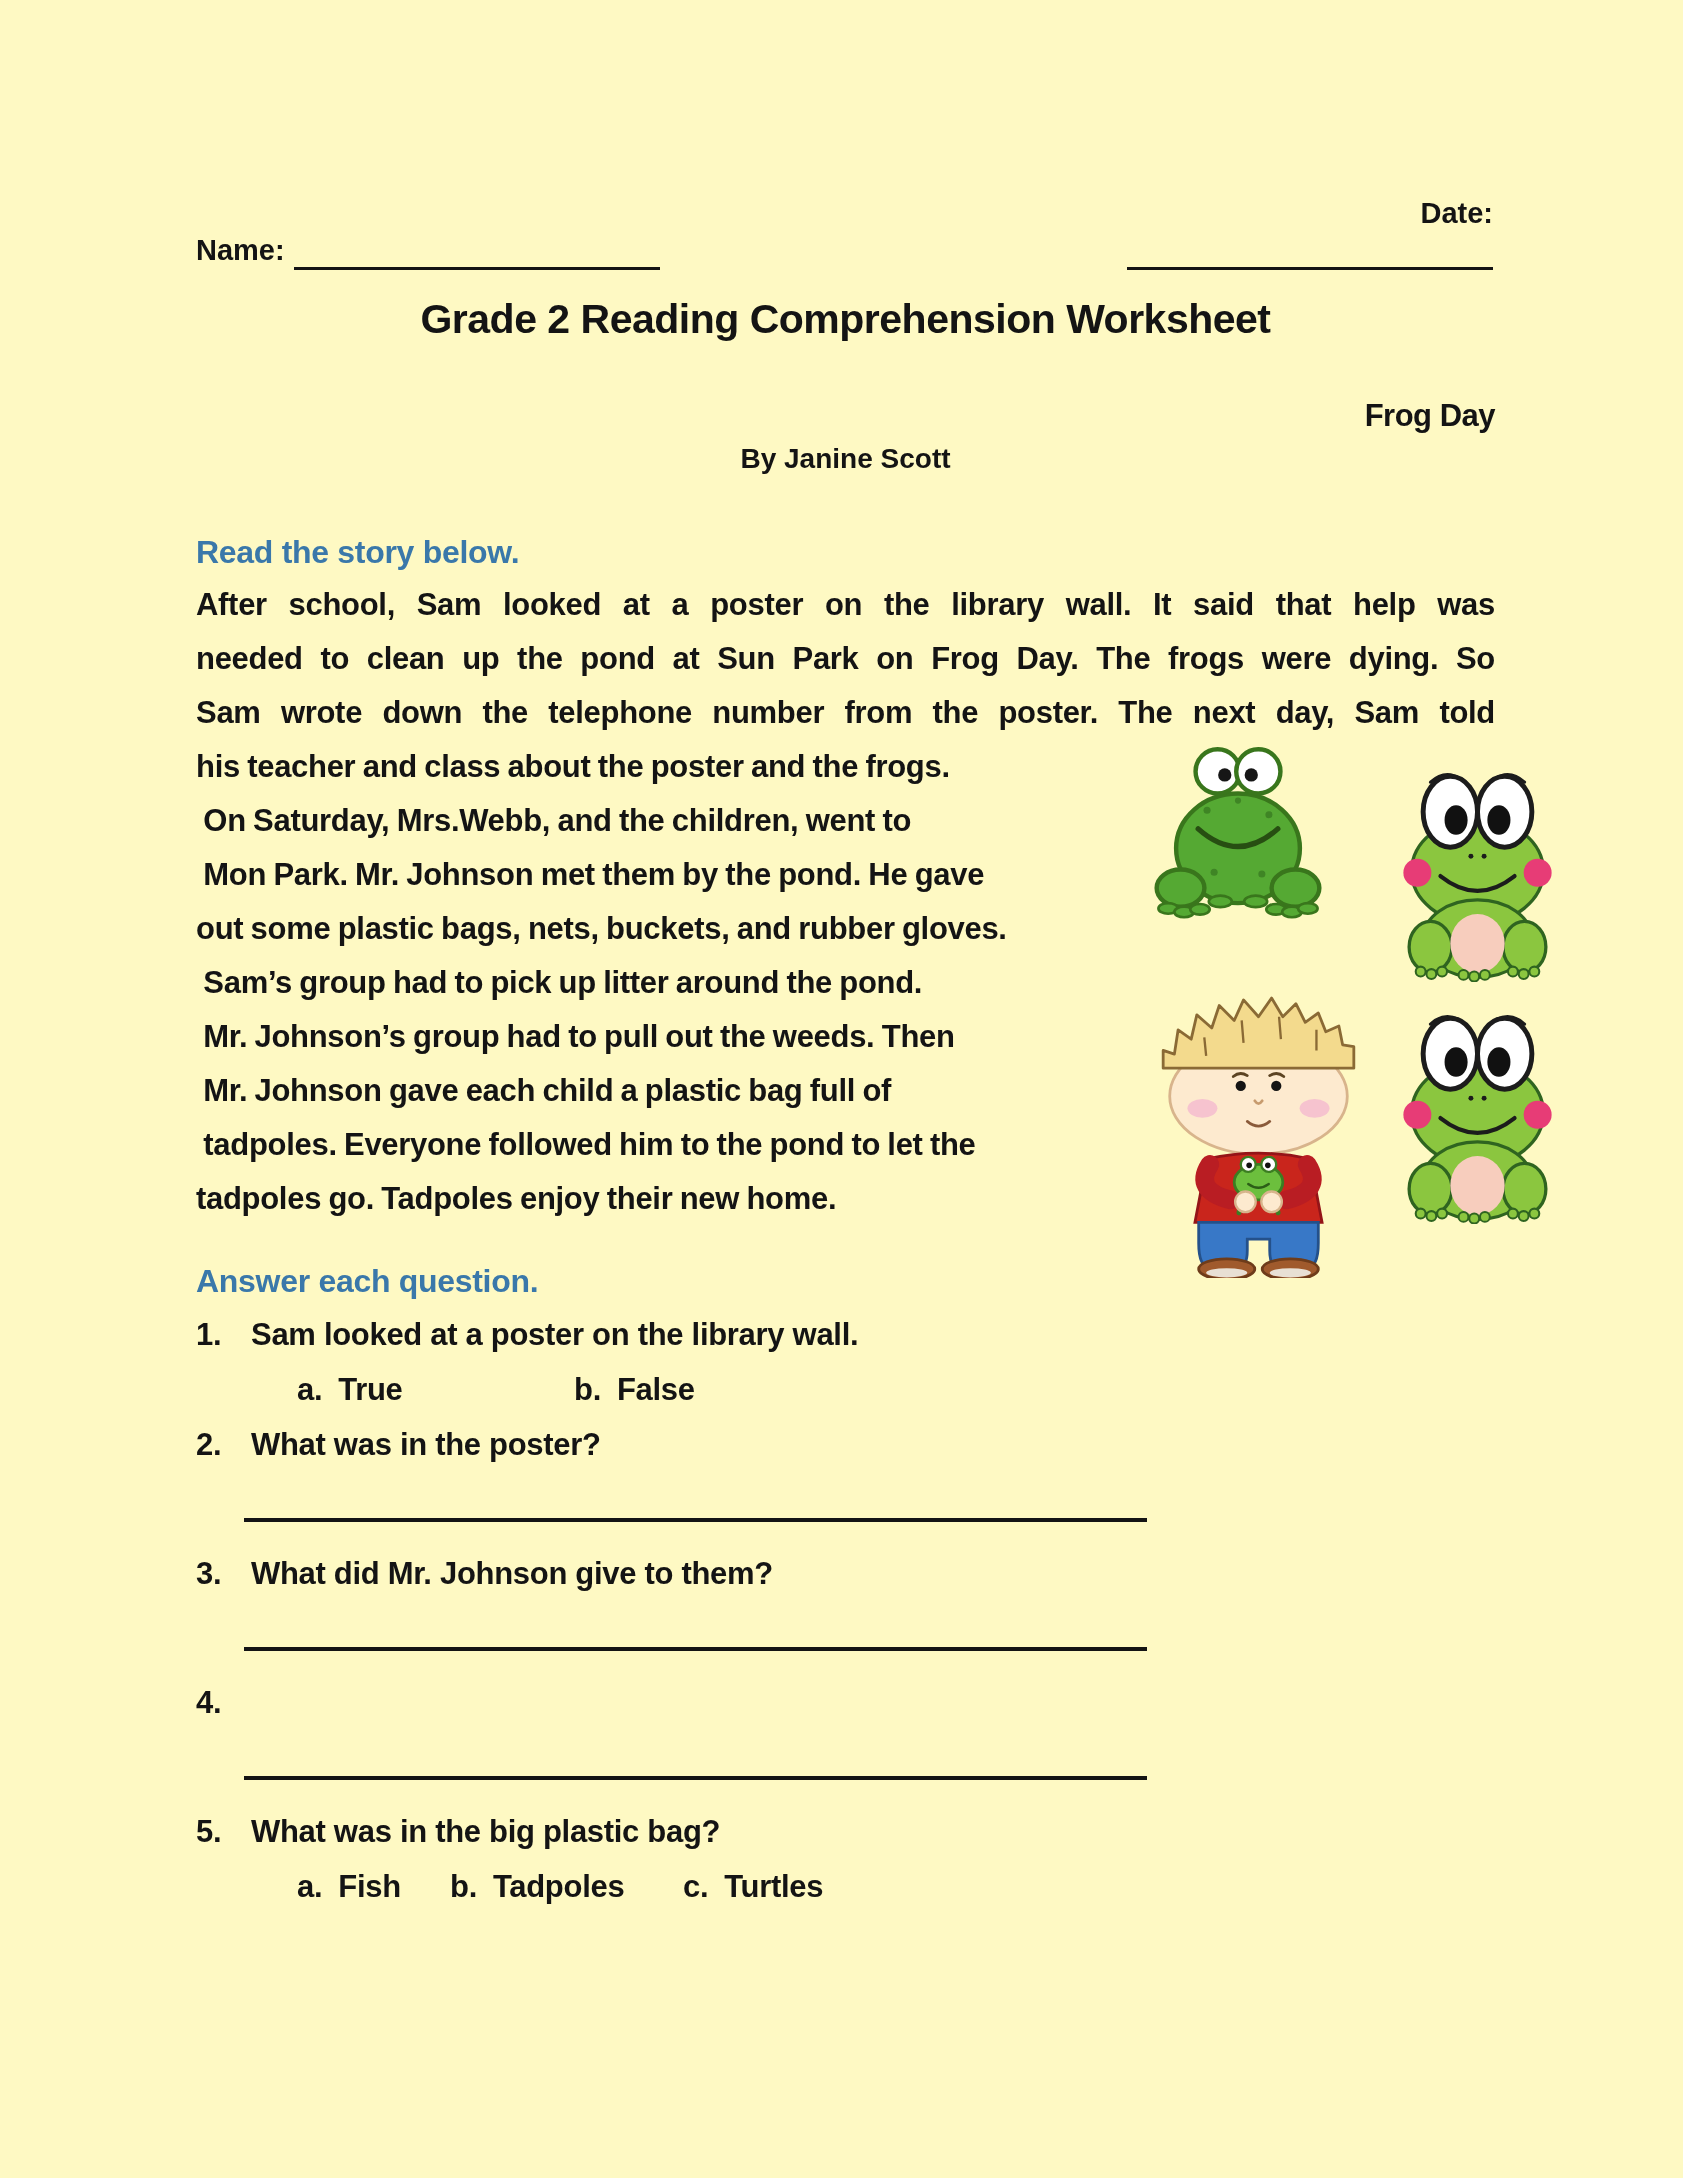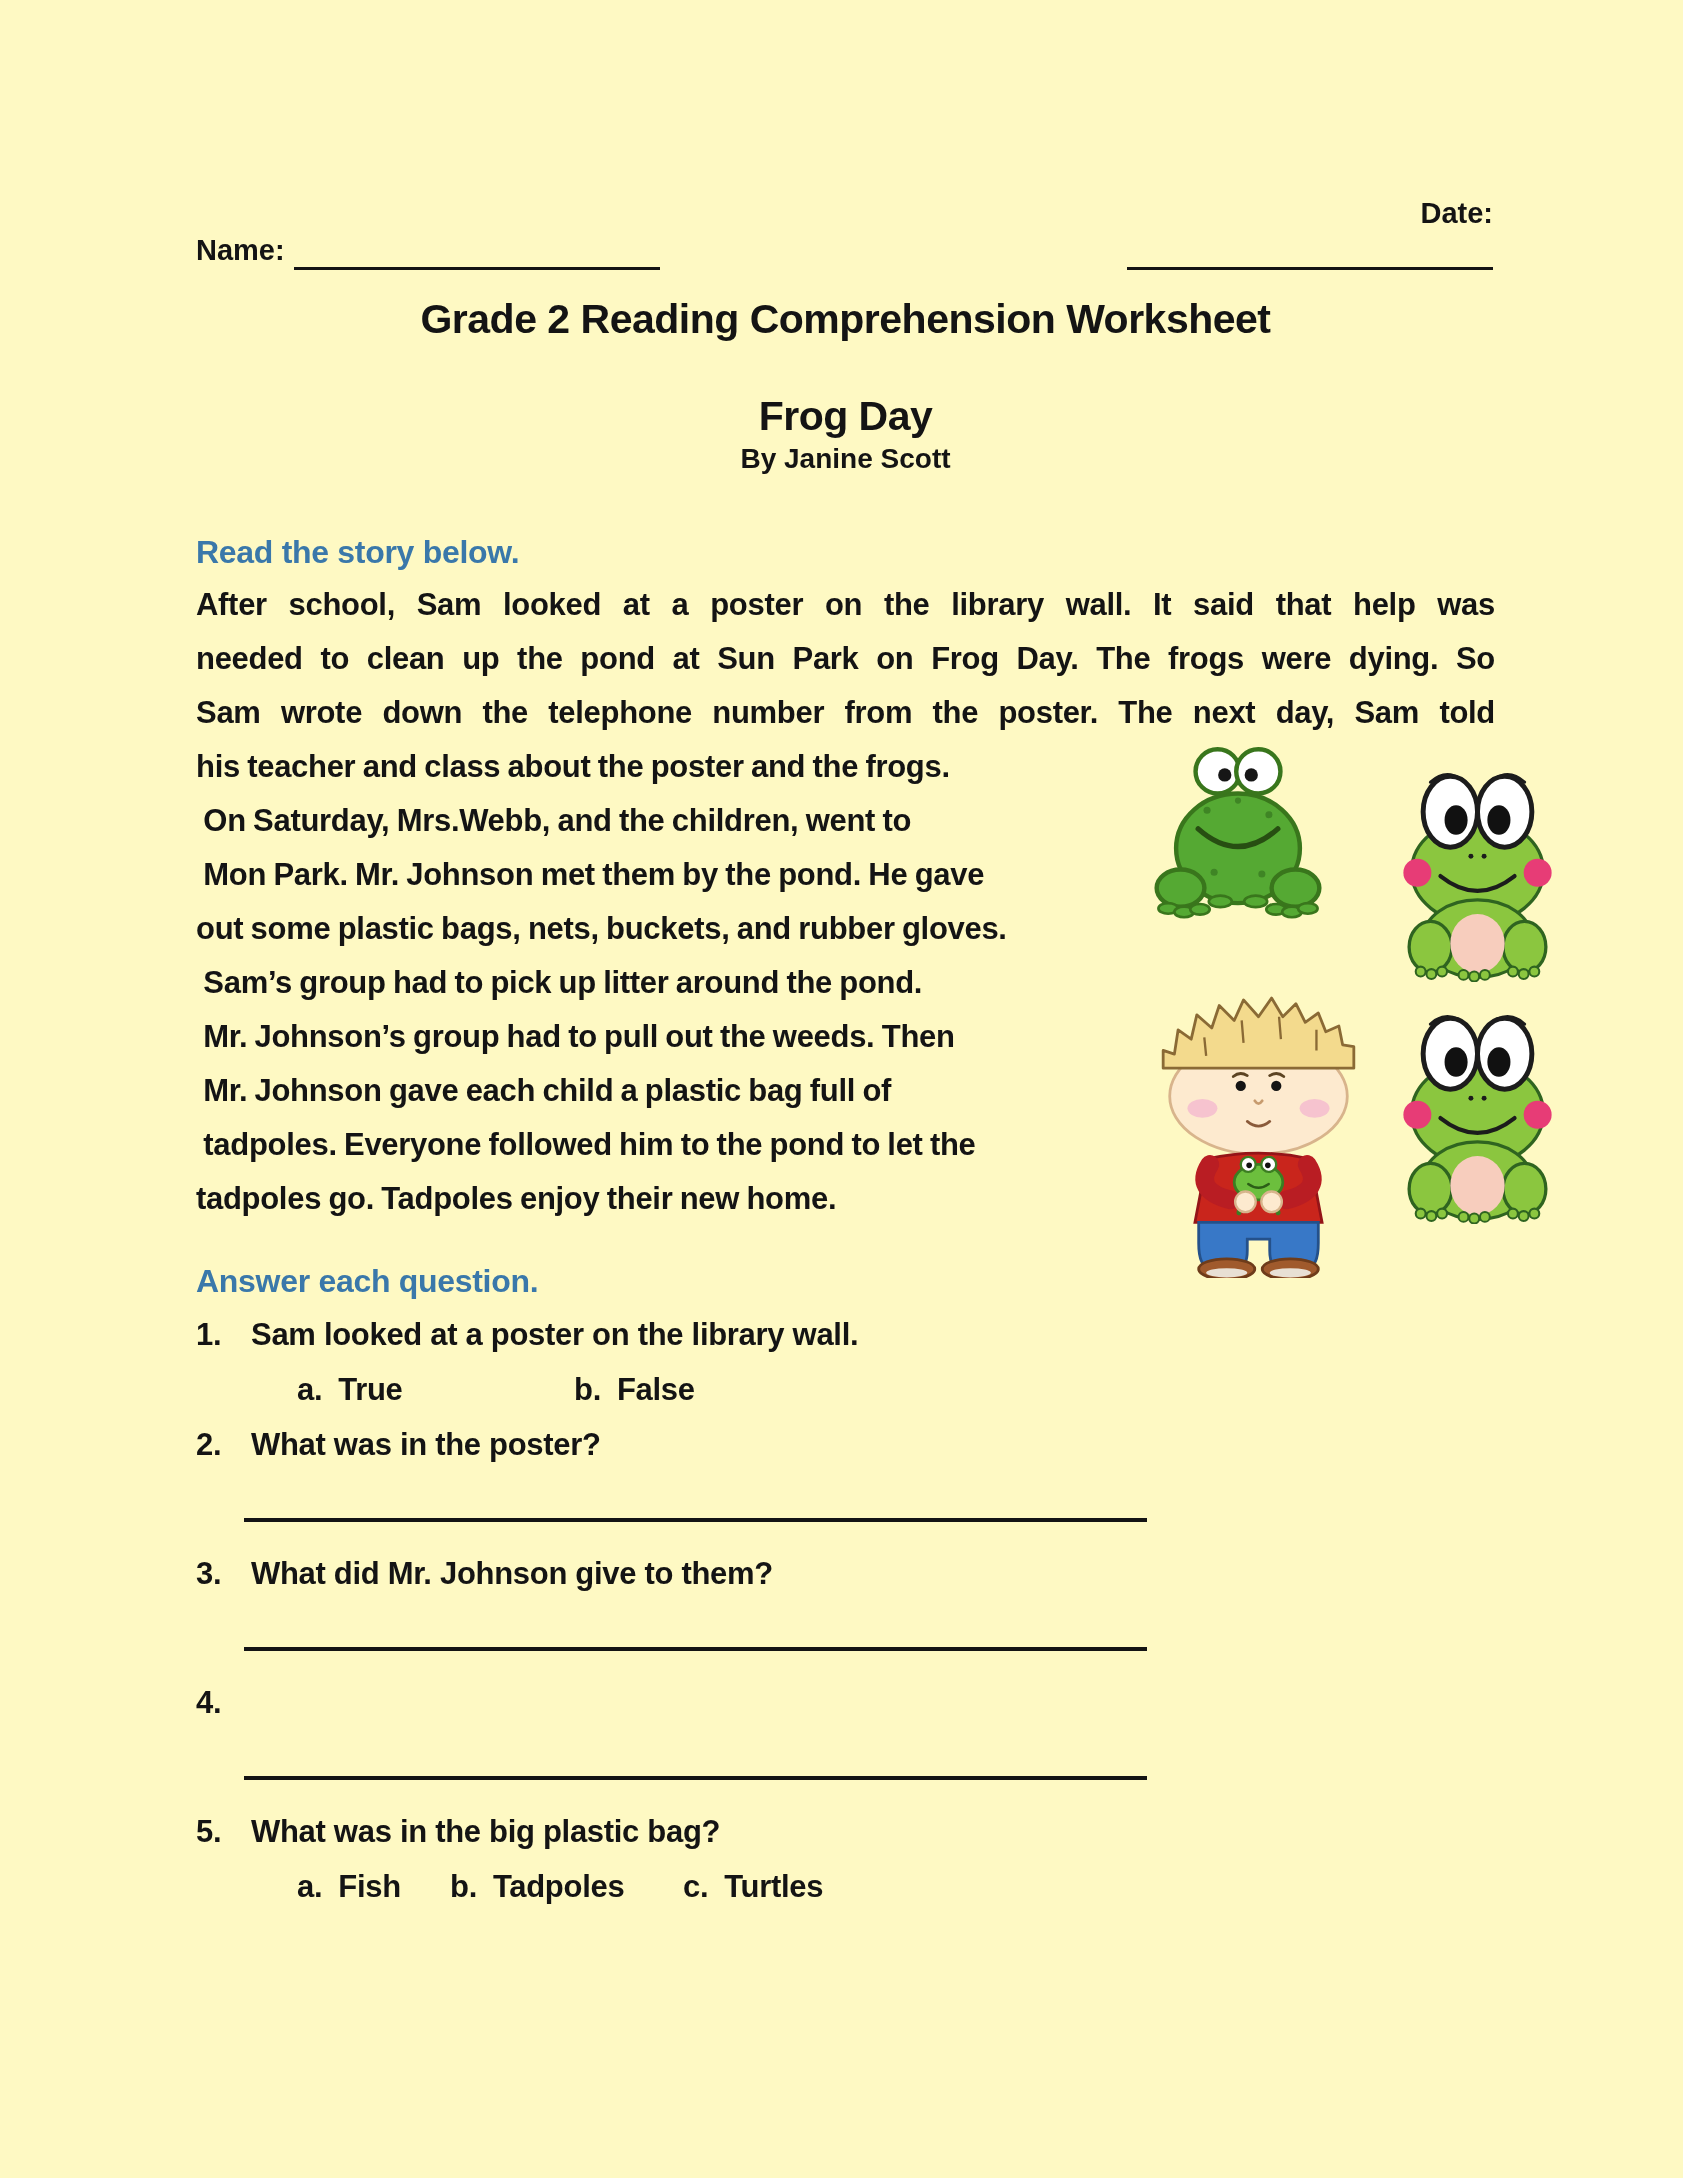--- a/index.html
+++ b/index.html
@@ -11,21 +11,21 @@
 
   
   .name-date-row{display:flex;align-items:flex-end;font-size:29px;line-height:40px;}
   .blank{display:inline-block;border-bottom:3px solid #141414;height:34px;}
   .name-blank{width:366px;margin-left:9px;}
   .date-group{margin-left:auto;margin-right:2px;display:flex;align-items:flex-end;flex-direction:column;}
   .date-blank{width:366px;margin-left:9px;}
 
   
   .main-title{margin-top:26px;text-align:center;font-size:41px;line-height:46px;letter-spacing:-0.5px;}
-  .story-title{margin-top:51px;text-align:center;font-size:41px;line-height:46px;letter-spacing:-0.5px;}
+  .story-title{margin-top:51px;text-align:right;font-size:31px;line-height:46px;letter-spacing:-0.5px;}
   .byline{margin-top:4px;text-align:center;font-size:28px;line-height:32px;}
 
   
   .section-heading{font-size:32px;line-height:40px;color:var(--heading-blue,#3a78aa);letter-spacing:-0.3px;}
   .read-heading{margin-top:57px;}
   .answer-heading{margin-top:35px;}
 
   
   .story-wrap{position:relative;margin-top:6px;font-size:31px;letter-spacing:-0.3px;word-spacing:-1px;}
   .story-line{line-height:54px;white-space:pre;}

